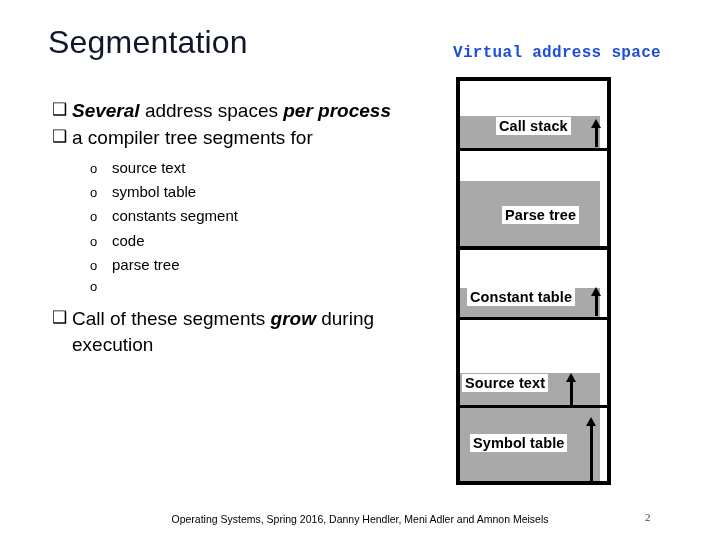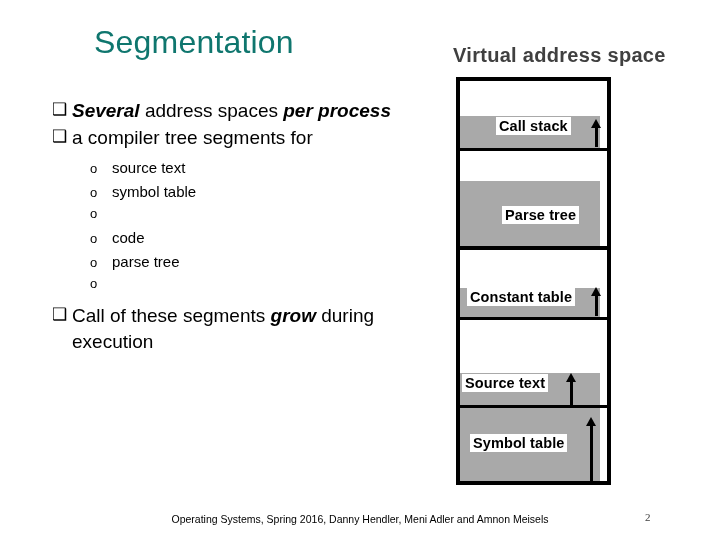--- a/index.html
+++ b/index.html
@@ -21,24 +21,23 @@
     background: #ffffff;
   }
 
   
   .slide-title {
     position: absolute;
     left: 48px;
     top: 24px;
     font-size: 32px;
     font-weight: 400;
-    color: #0f766e;
+    color: #0f172a;
     letter-spacing: 0.2px;
     white-space: nowrap;
-    margin-left: 46px;
   }
 
   
   .body-col {
     position: absolute;
     left: 52px;
     top: 98px;
     width: 365px;
   }
 
@@ -91,25 +90,26 @@
     position: absolute;
     left: 440px;
     top: 44px;
     width: 230px;
     height: 450px;
   }
   .diagram-title {
     position: absolute;
     left: 13px;
     top: 0px;
-    font-size: 20px;
+    font-size: 16px;
     font-weight: bold;
-    color: #404040;
+    color: #1d4ed8;
     letter-spacing: 0.3px;
     white-space: nowrap;
+    font-family: Liberation Mono, monospace;
   }
 
   .vspace {
     position: absolute;
     left: 16px;
     top: 37px;
     width: 147px;
     height: 400px;
     border-left: 4px solid #000000;
     border-right: 4px solid #000000;
@@ -215,20 +215,21 @@
       <div class="lvl2">
         <span class="marker">o</span>
         <span>source text</span>
       </div>
       <div class="lvl2">
         <span class="marker">o</span>
         <span>symbol table</span>
       </div>
       <div class="lvl2">
         <span class="marker">o</span>
+        <span>constants segment</span>
       </div>
       <div class="lvl2">
         <span class="marker">o</span>
         <span>code</span>
       </div>
       <div class="lvl2">
         <span class="marker">o</span>
         <span>parse tree</span>
       </div>
       <div class="lvl2">

